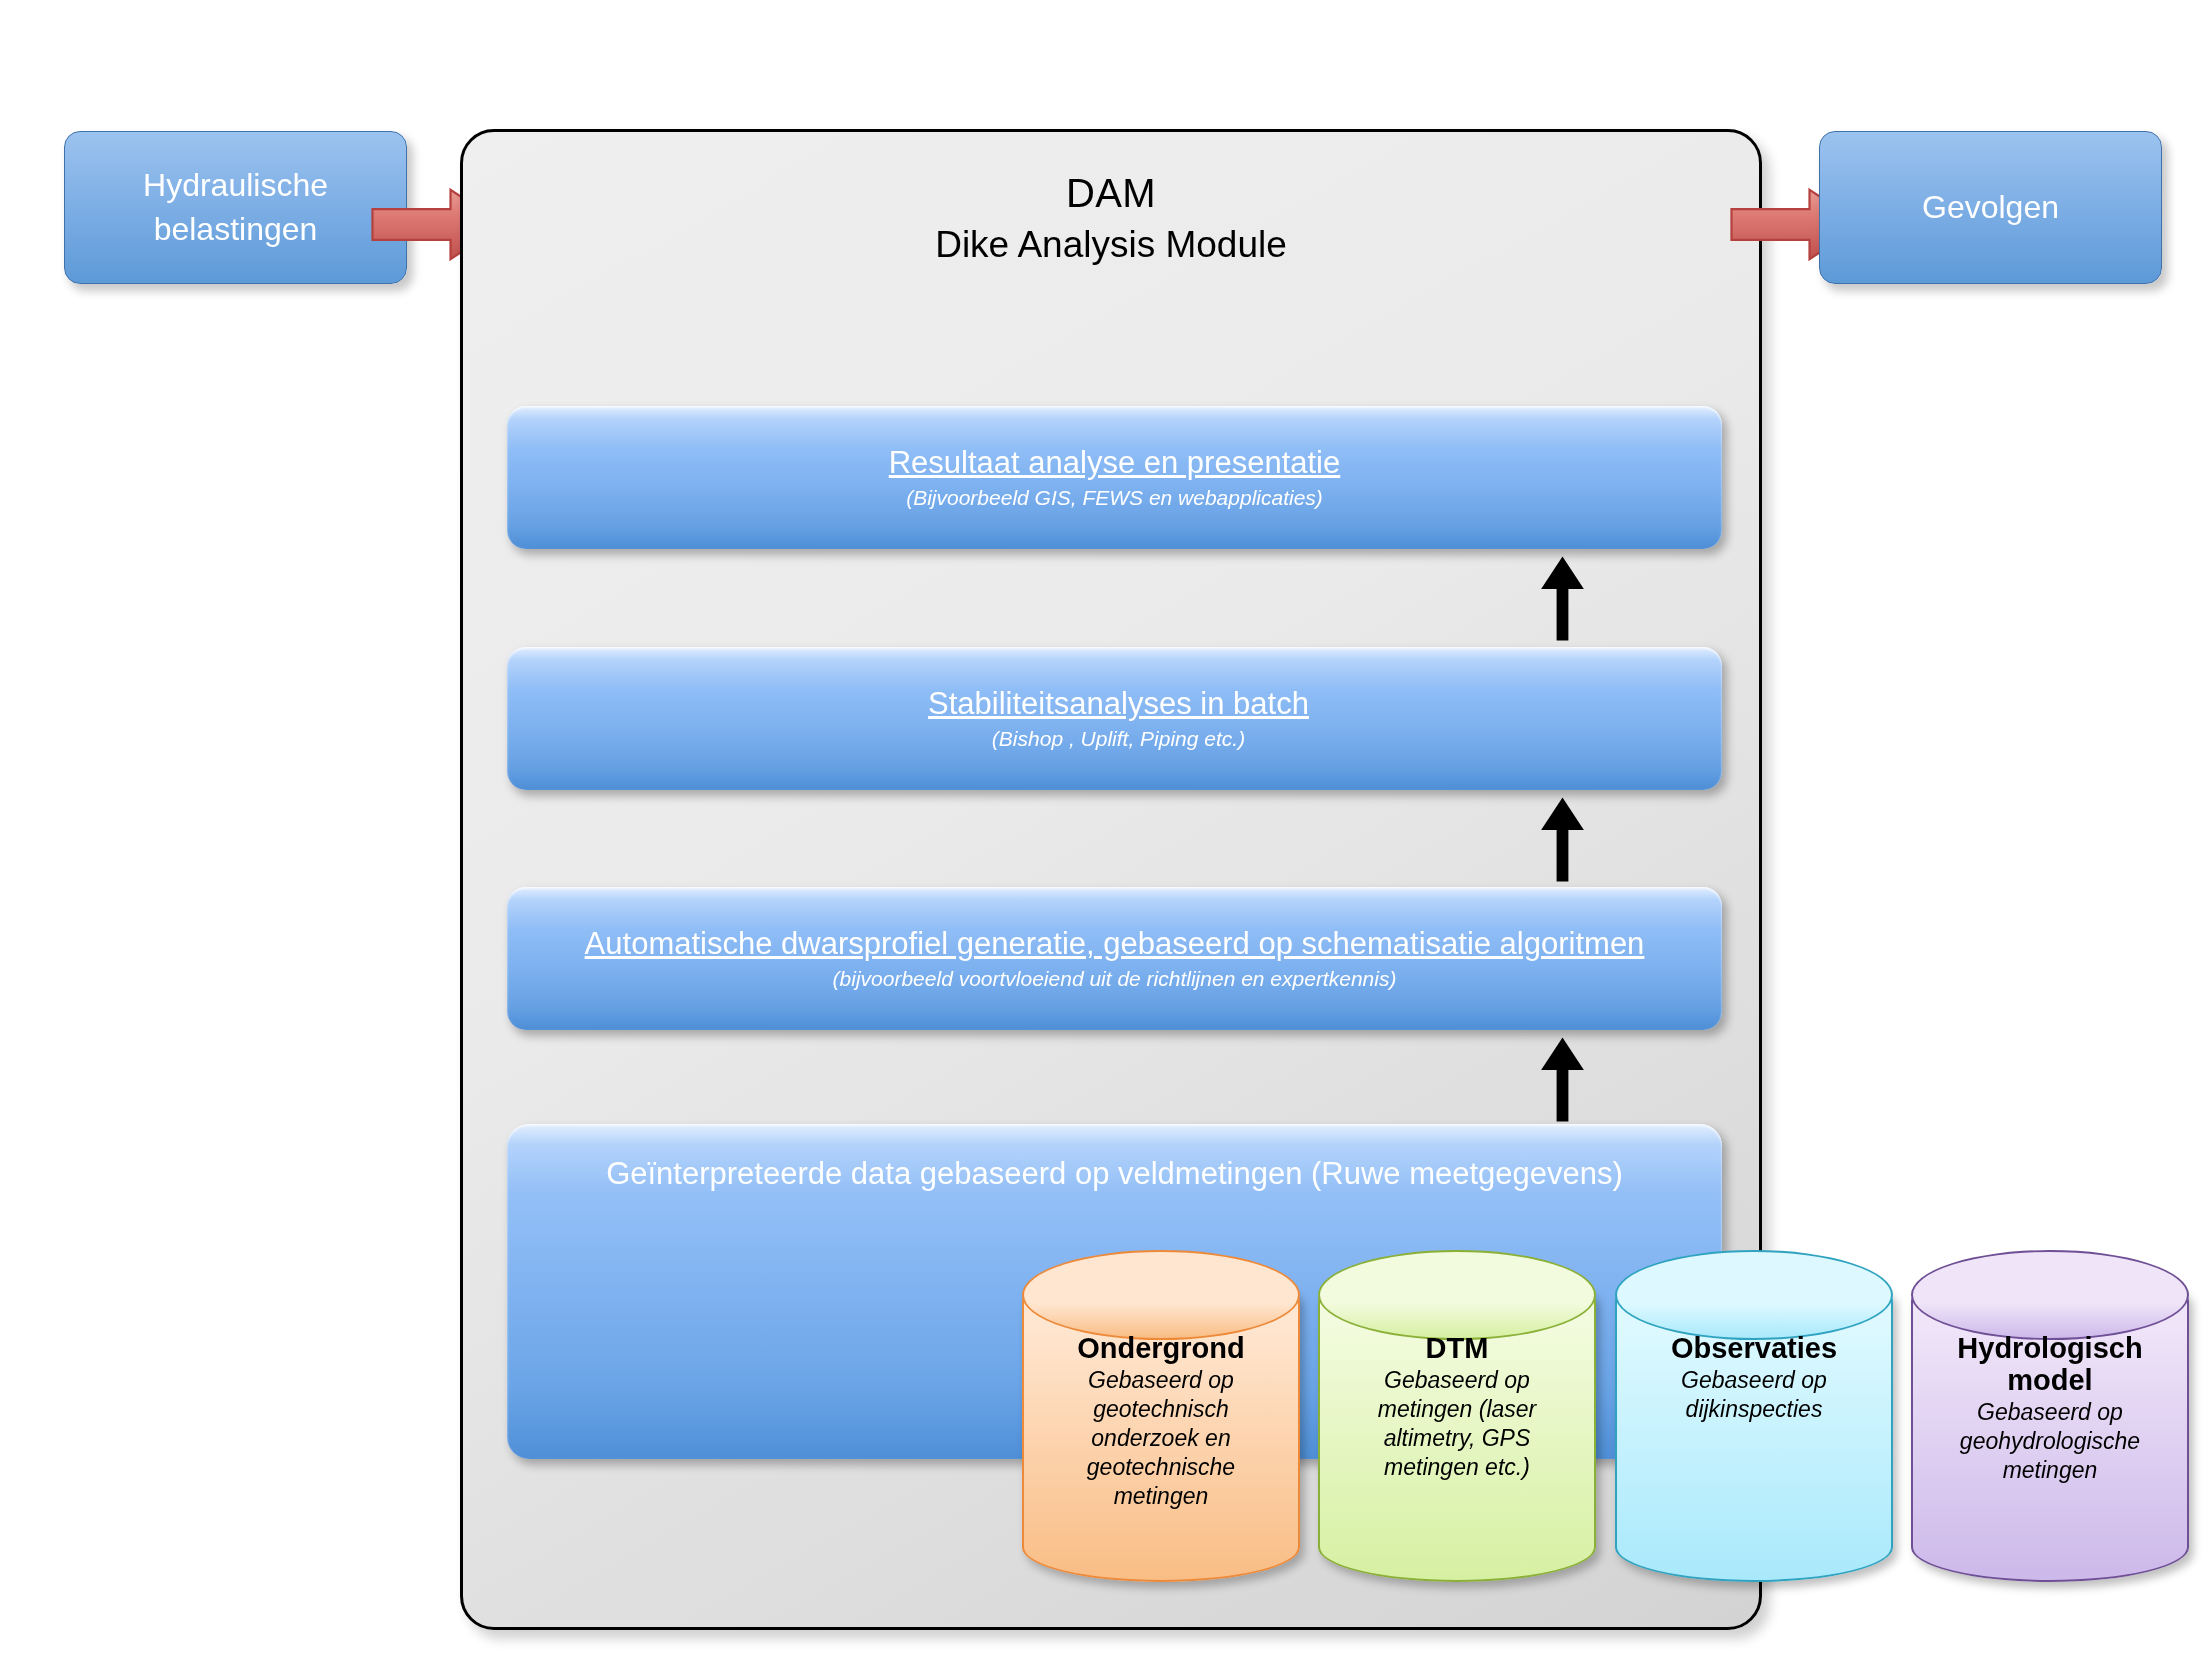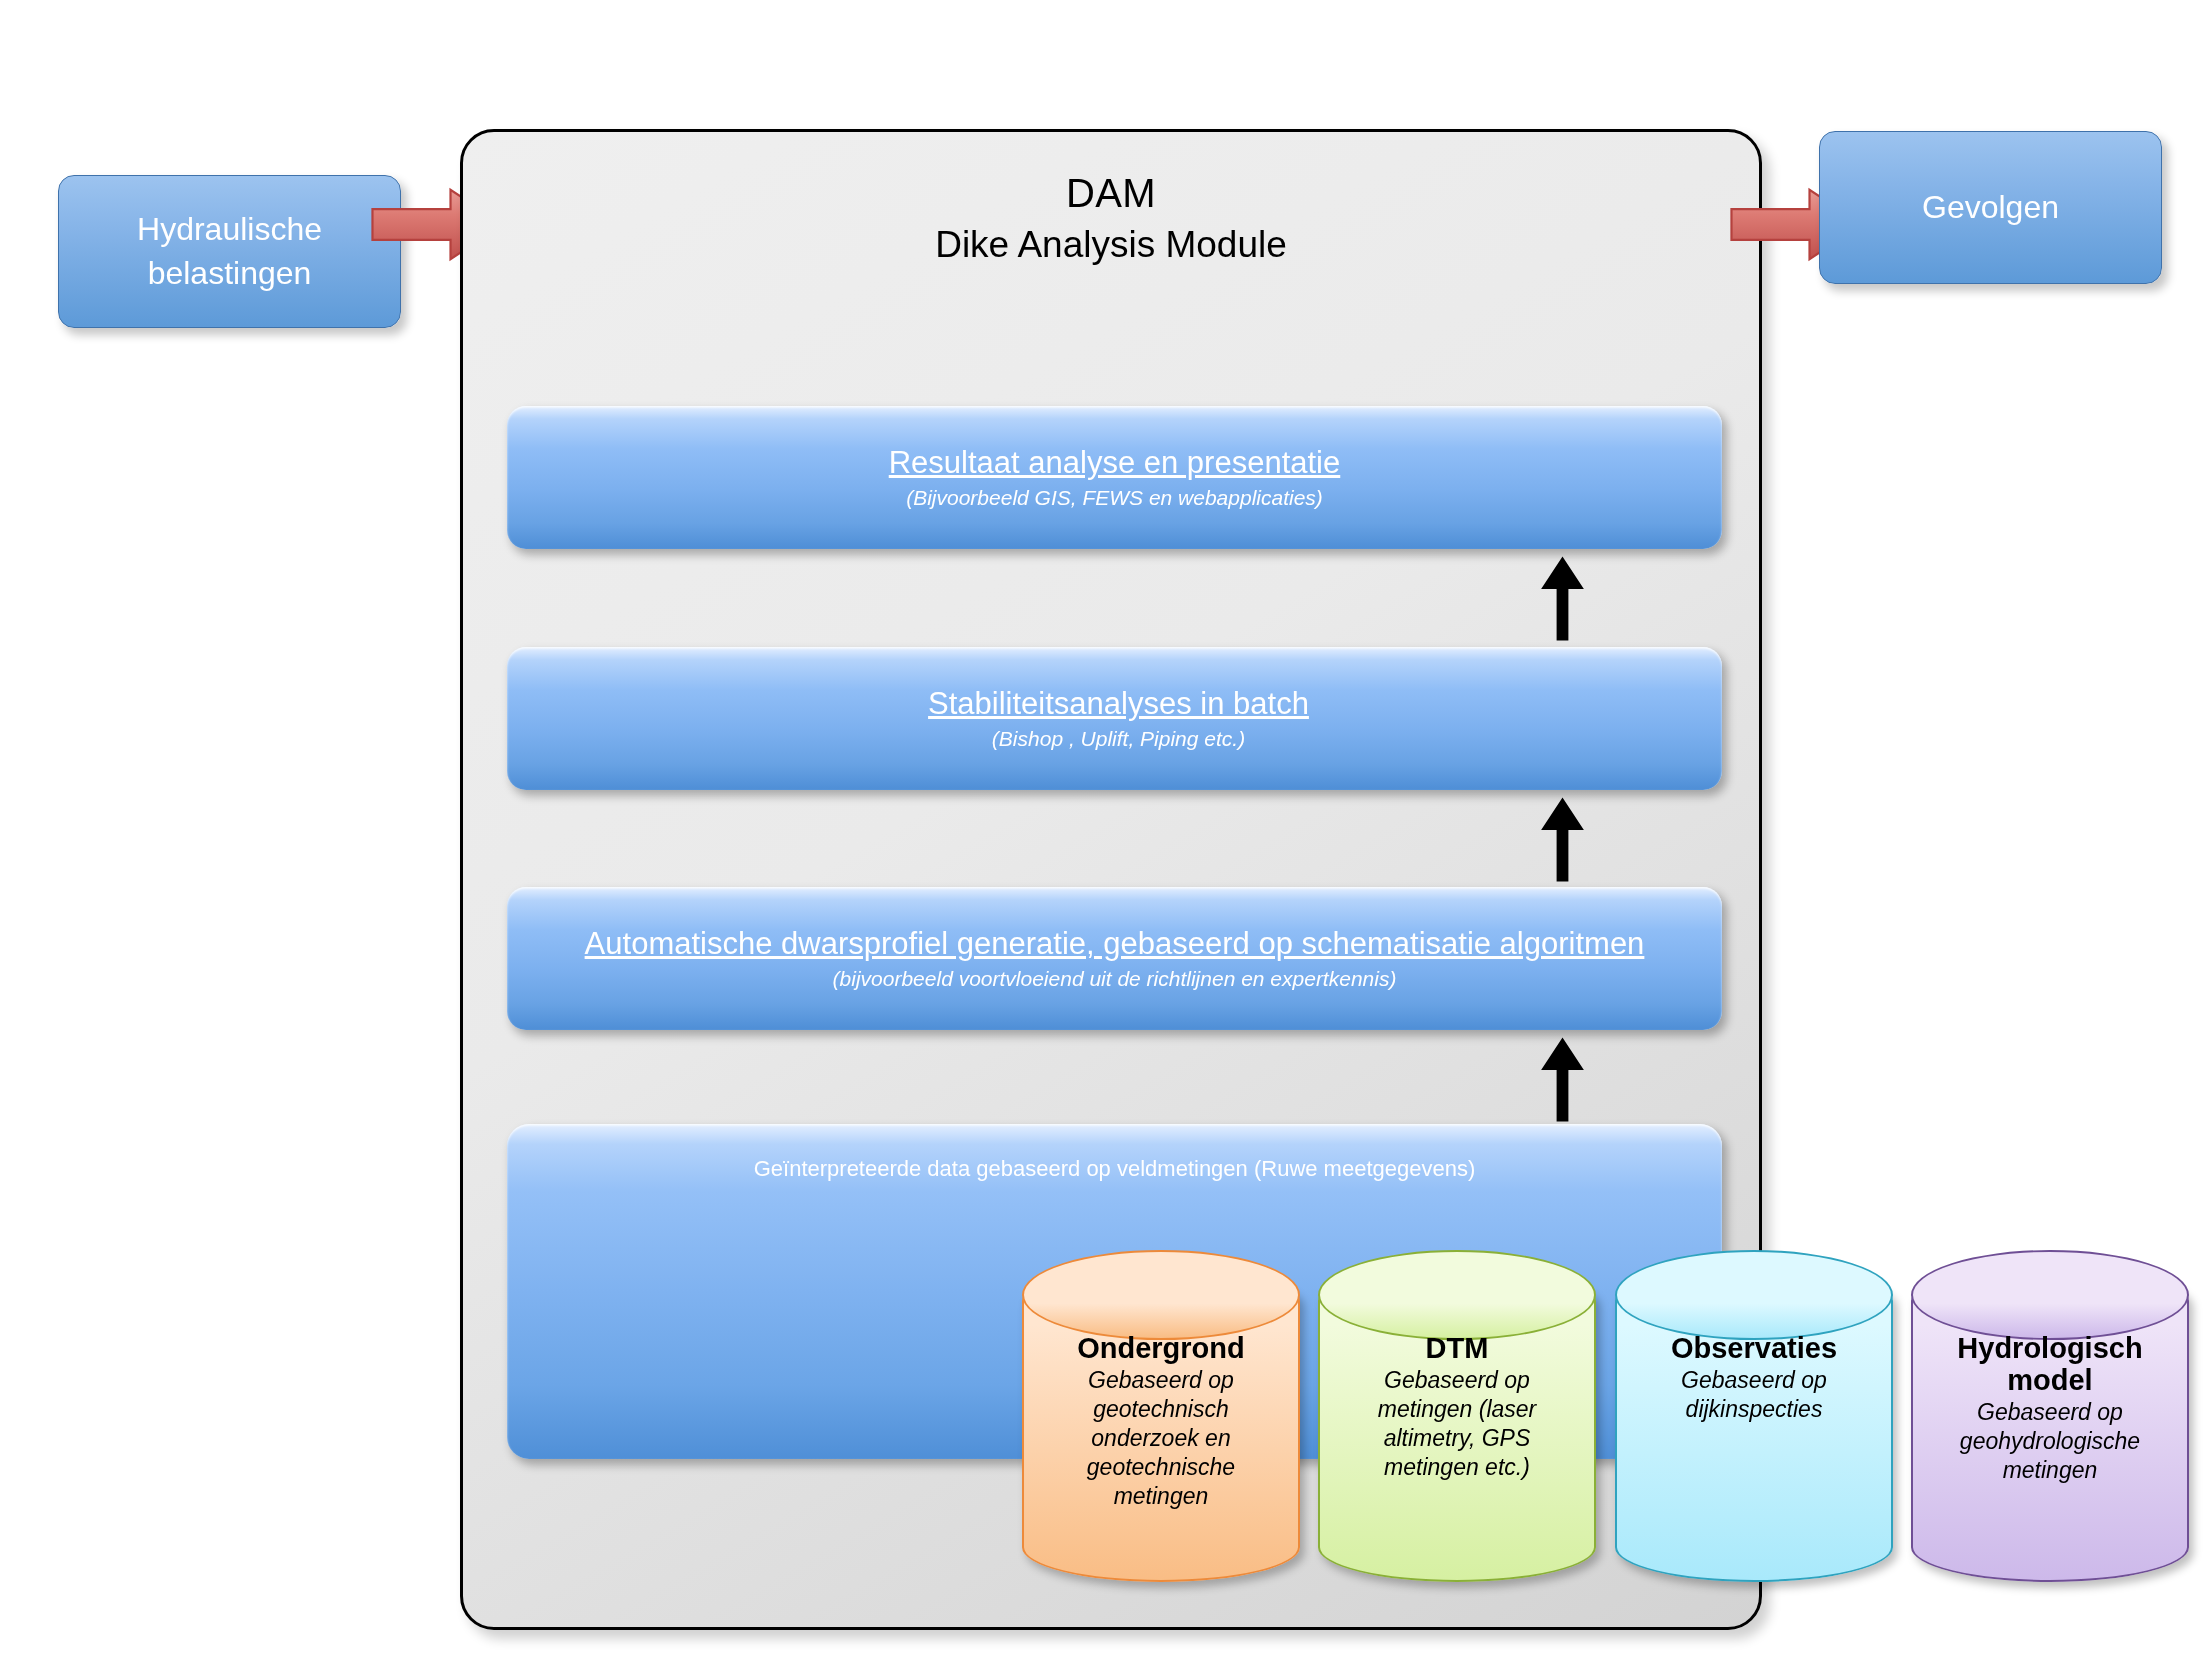--- a/index.html
+++ b/index.html
@@ -26,21 +26,21 @@
   
   .side-box{
     position:absolute;width:343px;height:153px;border-radius:16px;
     border:1.5px solid #3f72ab;
     background:linear-gradient(180deg,#9cc3ef 0%,#86b4e8 35%,#5d9ad8 100%);
     box-shadow:5.1px 6.6px 9.6px rgba(0,0,0,.22);
     display:flex;align-items:center;justify-content:center;
     color:#ffffff;font-size:32px;line-height:1.35;text-align:center;
     box-sizing:border-box;
   }
-  #box-left{left:58px;top:131px;margin-top:44px;}
+  #box-left{left:64px;top:131px;}
   #box-right{left:1819px;top:131px;}
 
   
   .red-arrow{position:absolute;width:134px;height:81px;}
   #red-arrow-in{left:371px;top:184px;}
   #red-arrow-out{left:1730px;top:184px;}
 
   
   .blue-bar{
     position:absolute;left:44px;width:1215px;border-radius:19px;
@@ -58,21 +58,21 @@
   
   #bar-data{
     position:absolute;left:44px;top:992px;width:1215px;height:335px;
     border-radius:22px;
     background:linear-gradient(180deg,#e4efff 0%,#b4d3fb 6%,#94c0f7 20%,#7fb2f0 50%,#6ba5e7 78%,#4f8fd7 100%);
     box-shadow:4.4px 5.9px 9.6px rgba(0,0,0,.28), inset 0 1.5px 2.2px rgba(255,255,255,.85);
     box-sizing:border-box;
   }
   #bar-data .data-label{
     position:absolute;left:0;top:32px;width:100%;text-align:center;
-    color:#ffffff;font-size:22px;
+    color:#ffffff;font-size:31px;
   }
 
   
   .black-arrow{position:absolute;width:49px;height:87px;}
   #arrow-1{left:1075px;top:423px;}
   #arrow-2{left:1075px;top:664px;}
   #arrow-3{left:1075px;top:904px;}
 
   
   .cylinder{

